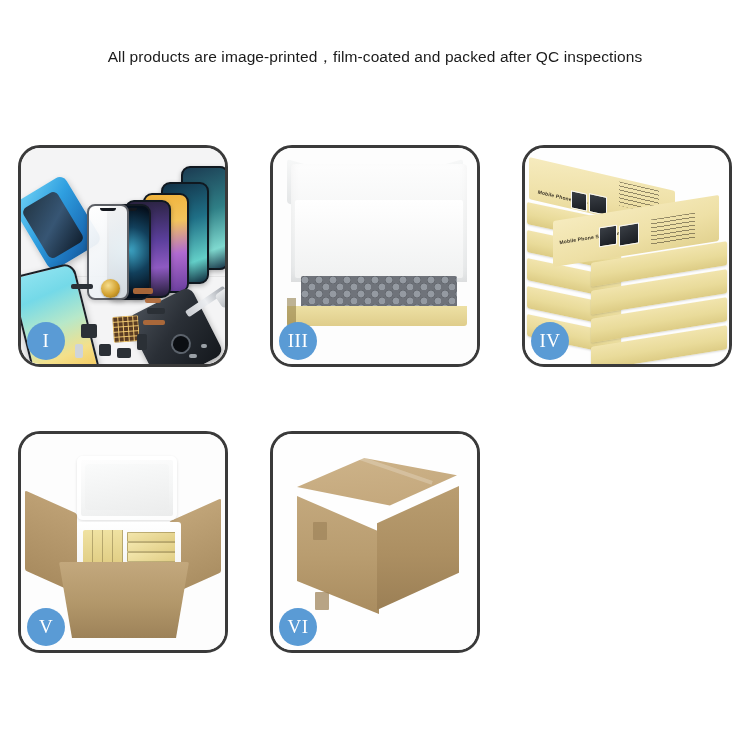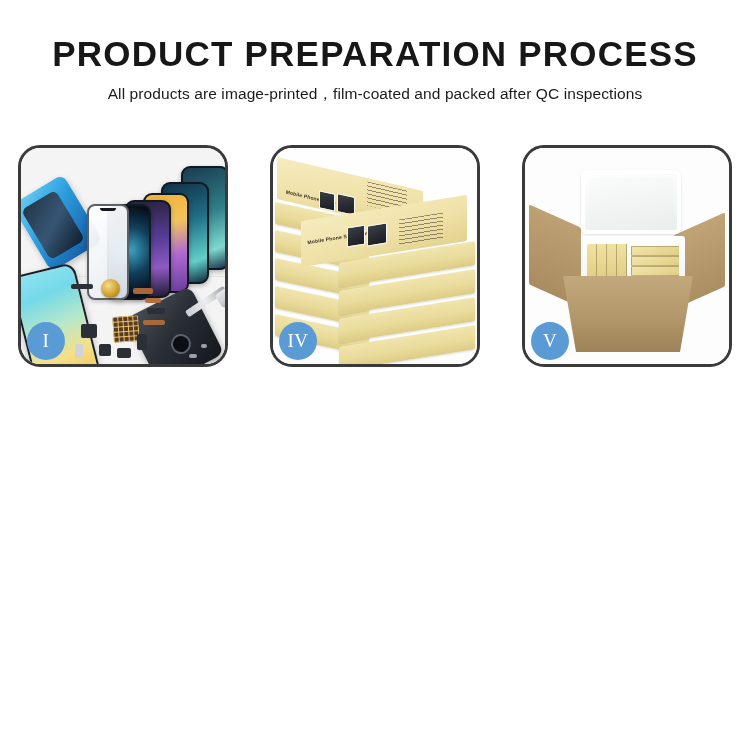--- a/index.html
+++ b/index.html
@@ -379,21 +379,20 @@
   }
   .p6-tape {
     position:absolute; width:14px; height:18px;
     background:rgba(160,134,92,0.75); border-radius:1px;
   }
 </style>
 </head>
 <body>
 
 <div class="header">
-  <div class="title">PRODUCT PREPARATION PROCESS</div>
   <div class="subtitle">All products are image-printed，film-coated and packed after QC inspections</div>
 </div>
 
 <div class="grid">
 
   <div class="panel">
     <div class="stage">
       <div class="p1-bg"></div>
       <div class="p1-shelfline"></div>
 
@@ -431,20 +430,34 @@
       <div class="p1-flex" style="left:112px; top:140px; width:20px; height:6px;"></div>
       <div class="p1-flex" style="left:124px; top:150px; width:16px; height:5px;"></div>
       <div class="p1-flex" style="left:122px; top:172px; width:22px; height:5px;"></div>
       <div class="p1-part" style="left:168px; top:206px; width:8px; height:4px; background:#9aa0a6;"></div>
       <div class="p1-part" style="left:180px; top:196px; width:6px; height:4px; background:#9aa0a6;"></div>
     </div>
     <div class="badge">I</div>
   </div>
 
 
+  <div class="panel">
+    <div class="stage">
+      <div class="p3-bg"></div>
+      <div class="p3-lid-flapL"></div>
+      <div class="p3-lid-flapR"></div>
+      <div class="p3-lid"></div>
+      <div class="p3-foam"></div>
+      <div class="p3-tray"></div>
+      <div class="p3-insert"></div>
+      <div class="p3-tray-front"></div>
+      <div class="p3-tray-edgeL"></div>
+    </div>
+    <div class="badge">III</div>
+  </div>
 
   <div class="panel">
     <div class="stage">
       <div class="p4-bg"></div>
       <div class="p4-stack">
 
         <div class="p4-box" style="left:2px; top:64px; width:94px; height:22px; transform:skewY(12deg);"></div>
         <div class="p4-box" style="left:2px; top:92px; width:94px; height:22px; transform:skewY(12deg);"></div>
         <div class="p4-box" style="left:2px; top:120px; width:94px; height:22px; transform:skewY(12deg);"></div>
         <div class="p4-box" style="left:2px; top:148px; width:94px; height:22px; transform:skewY(12deg);"></div>
@@ -487,14 +500,26 @@
         <div class="p5-ybox" style="left:44px; top:2px; width:48px; height:8px;"></div>
         <div class="p5-ybox" style="left:44px; top:12px; width:48px; height:8px;"></div>
         <div class="p5-ybox" style="left:44px; top:22px; width:48px; height:8px;"></div>
         <div class="p5-ybox" style="left:44px; top:32px; width:48px; height:8px;"></div>
       </div>
       <div class="p5-body"></div>
     </div>
     <div class="badge">V</div>
   </div>
 
+  <div class="panel">
+    <div class="stage">
+      <div class="p6-bg"></div>
+      <div class="p6-top"></div>
+      <div class="p6-front"></div>
+      <div class="p6-side"></div>
+      <div class="p6-seam"></div>
+      <div class="p6-tape" style="left:40px; top:88px;"></div>
+      <div class="p6-tape" style="left:42px; top:158px;"></div>
+    </div>
+    <div class="badge">VI</div>
+  </div>
 
 </div>
 
 </body></html>

